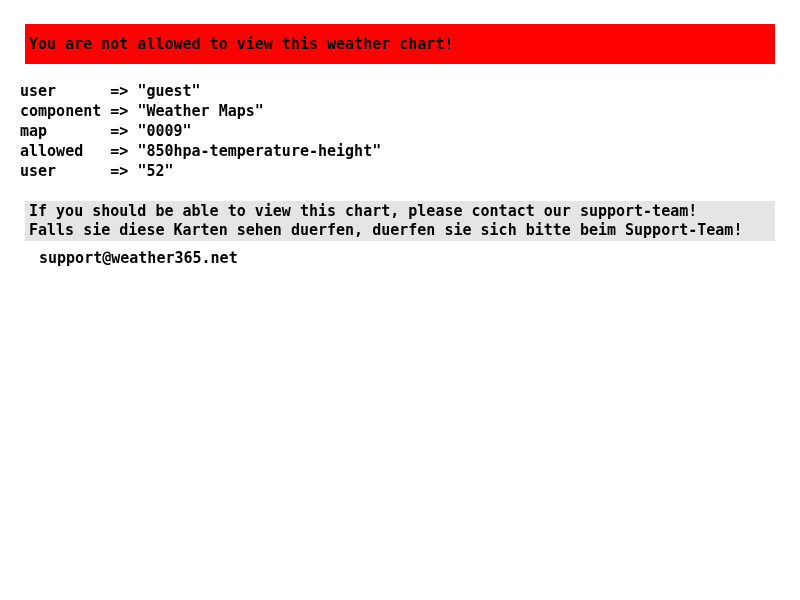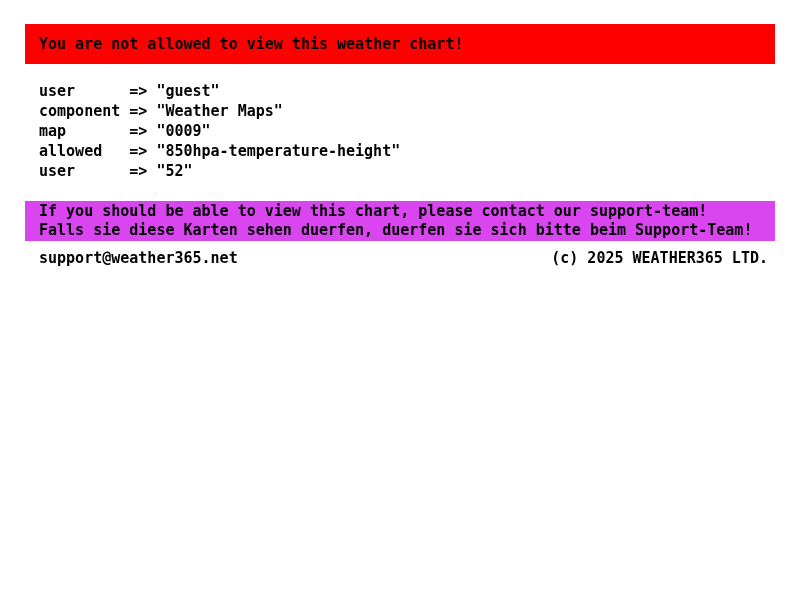--- a/index.html
+++ b/index.html
@@ -14,30 +14,30 @@
     font-weight: bold;
     font-size: 15px;
     color: #000000;
     overflow: hidden;
   }
   .banner {
     box-sizing: border-box;
     margin-left: 25px;
     width: 750px;
     height: 40px;
-    padding-left: 14px;
+    padding-left: 4px;
     display: flex;
     flex-direction: column;
     justify-content: center;
     line-height: 19px;
   }
   .banner-error { margin-top: 24px; }
   .banner-info  { margin-top: 20px; }
   .kv {
-    margin: 17px 0 0 39px;
+    margin: 17px 0 0 20px;
     line-height: 20px;
   }
   .kv-row {
     display: flex;
     white-space: pre;
   }
   .kv-key {
     width: 10ch;
     flex: none;
   }
@@ -63,21 +63,20 @@
 </div>
 
 <div class="kv">
   <div class="kv-row"><span class="kv-key">user</span><span class="kv-arrow">=&gt;</span><span class="kv-value">"guest"</span></div>
   <div class="kv-row"><span class="kv-key">component</span><span class="kv-arrow">=&gt;</span><span class="kv-value">"Weather Maps"</span></div>
   <div class="kv-row"><span class="kv-key">map</span><span class="kv-arrow">=&gt;</span><span class="kv-value">"0009"</span></div>
   <div class="kv-row"><span class="kv-key">allowed</span><span class="kv-arrow">=&gt;</span><span class="kv-value">"850hpa-temperature-height"</span></div>
   <div class="kv-row"><span class="kv-key">user</span><span class="kv-arrow">=&gt;</span><span class="kv-value">"52"</span></div>
 </div>
 
-<div class="banner banner-info" style="background: #d946ef;">
+<div class="banner banner-info" style="background: #e5e5e5;">
   <div>If you should be able to view this chart, please contact our support-team!</div>
   <div>Falls sie diese Karten sehen duerfen, duerfen sie sich bitte beim Support-Team!</div>
 </div>
 
 <div class="footer">
   <span>support@weather365.net</span>
-  <span>(c) 2025 WEATHER365 LTD.</span>
 </div>
 
 </body></html>

